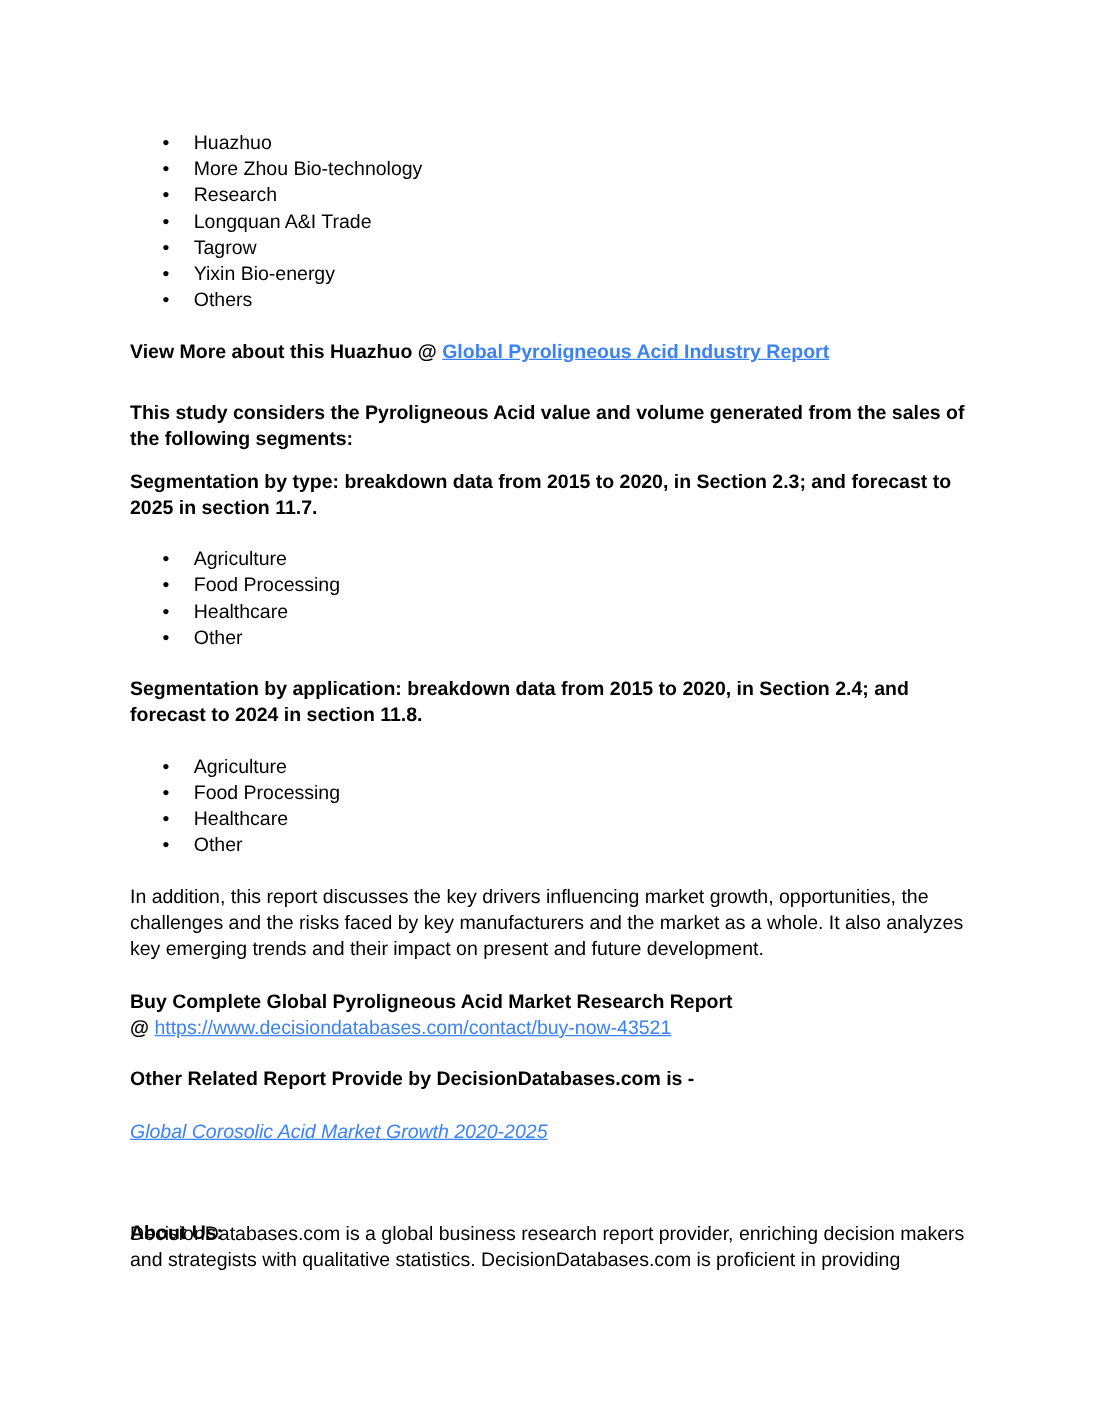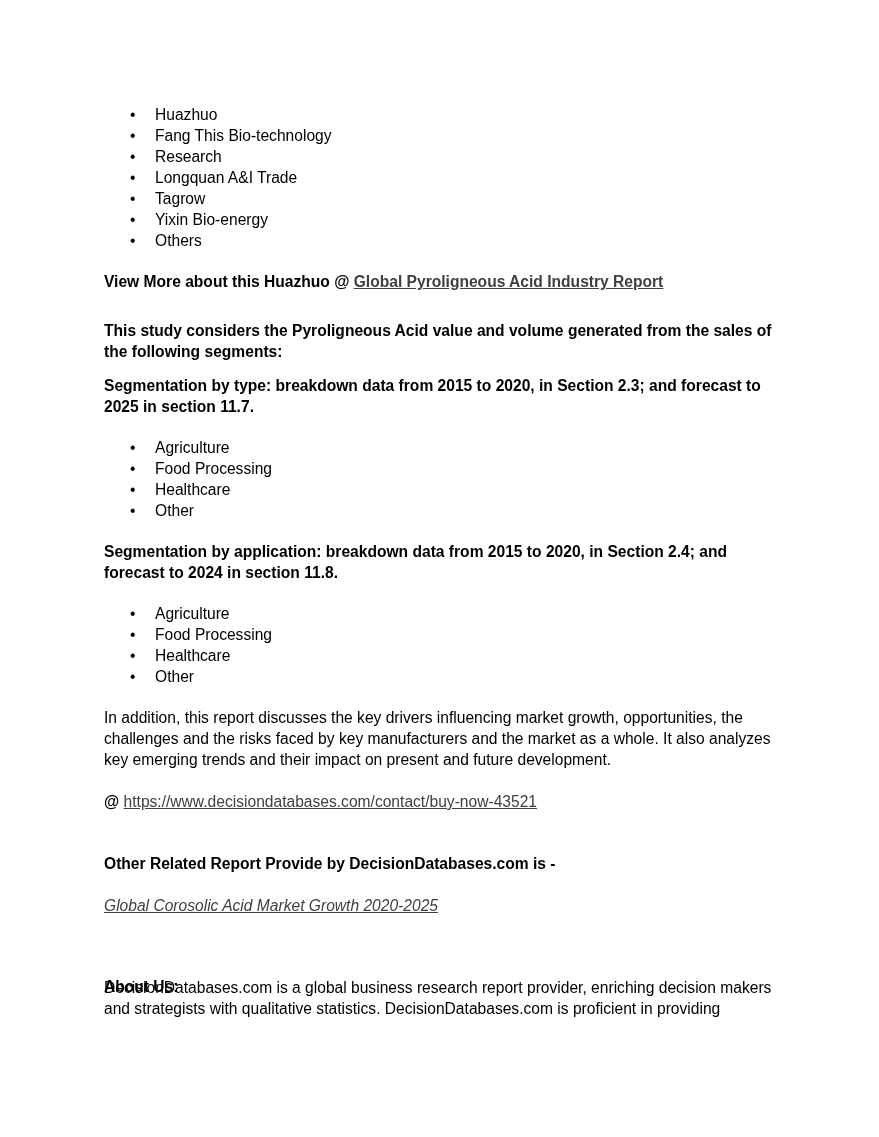--- a/index.html
+++ b/index.html
@@ -4,30 +4,30 @@
   <style>
     html, body { margin: 0; padding: 0; background: #ffffff; }
     body { width: 879px; height: 1137px; position: relative; overflow: hidden;
       font-family: "Liberation Sans", sans-serif; color: #000; font-size: 15.6px; }
     .page { position: absolute; left: 104px; top: 0; width: 680px; }
     .blk { position: absolute; left: 0; width: 680px; line-height: 21px; }
     .b { font-weight: bold; }
     ul { list-style: none; margin: 0; padding: 0; }
     ul li { position: relative; height: 21px; line-height: 21px; padding-left: 51px; }
     ul li .bullet { position: absolute; left: 26px; top: 0; }
-    a { color: #404040; text-decoration: underline; }
+    a { color: #3b82f6; text-decoration: underline; }
   </style>
 </head>
 <body>
 
 <div class="page">
 
   <ul class="blk" style="top:104px;">
     <li><span class="bullet">•</span><span>Huazhuo</span></li>
-    <li><span class="bullet">•</span><span>Fang This Bio-technology</span></li>
+    <li><span class="bullet">•</span><span>More Zhou Bio-technology</span></li>
     <li><span class="bullet">•</span><span>Research</span></li>
     <li><span class="bullet">•</span><span>Longquan A&amp;I Trade</span></li>
     <li><span class="bullet">•</span><span>Tagrow</span></li>
     <li><span class="bullet">•</span><span>Yixin Bio-energy</span></li>
     <li><span class="bullet">•</span><span>Others</span></li>
   </ul>
 
   <div class="blk b" style="top:271px;">
     <span>View More about this Huazhuo @ </span><a href="#">Global Pyroligneous Acid Industry Report</a>
   </div>
@@ -48,20 +48,21 @@
   <ul class="blk" style="top:603px;">
     <li><span class="bullet">•</span><span>Agriculture</span></li>
     <li><span class="bullet">•</span><span>Food Processing</span></li>
     <li><span class="bullet">•</span><span>Healthcare</span></li>
     <li><span class="bullet">•</span><span>Other</span></li>
   </ul>
 
   <div class="blk" style="top:707px;">In addition, this report discusses the key drivers influencing market growth, opportunities, the challenges and the risks faced by key manufacturers and the market as a whole. It also analyzes key emerging trends and their impact on present and future development.</div>
 
   <div class="blk" style="top:791px;">
+    <div class="b">Buy Complete Global Pyroligneous Acid Market Research Report</div>
     <div><span class="b">@ </span><a href="#">https://www.decisiondatabases.com/contact/buy-now-43521</a></div>
   </div>
 
   <div class="blk b" style="top:853px;">Other Related Report Provide by DecisionDatabases.com is -</div>
 
   <div class="blk" style="top:895px;font-style:italic;">
     <a href="#">Global Corosolic Acid Market Growth 2020-2025</a>
   </div>
 
   <div class="blk b" style="top:976px;">About Us:</div>

